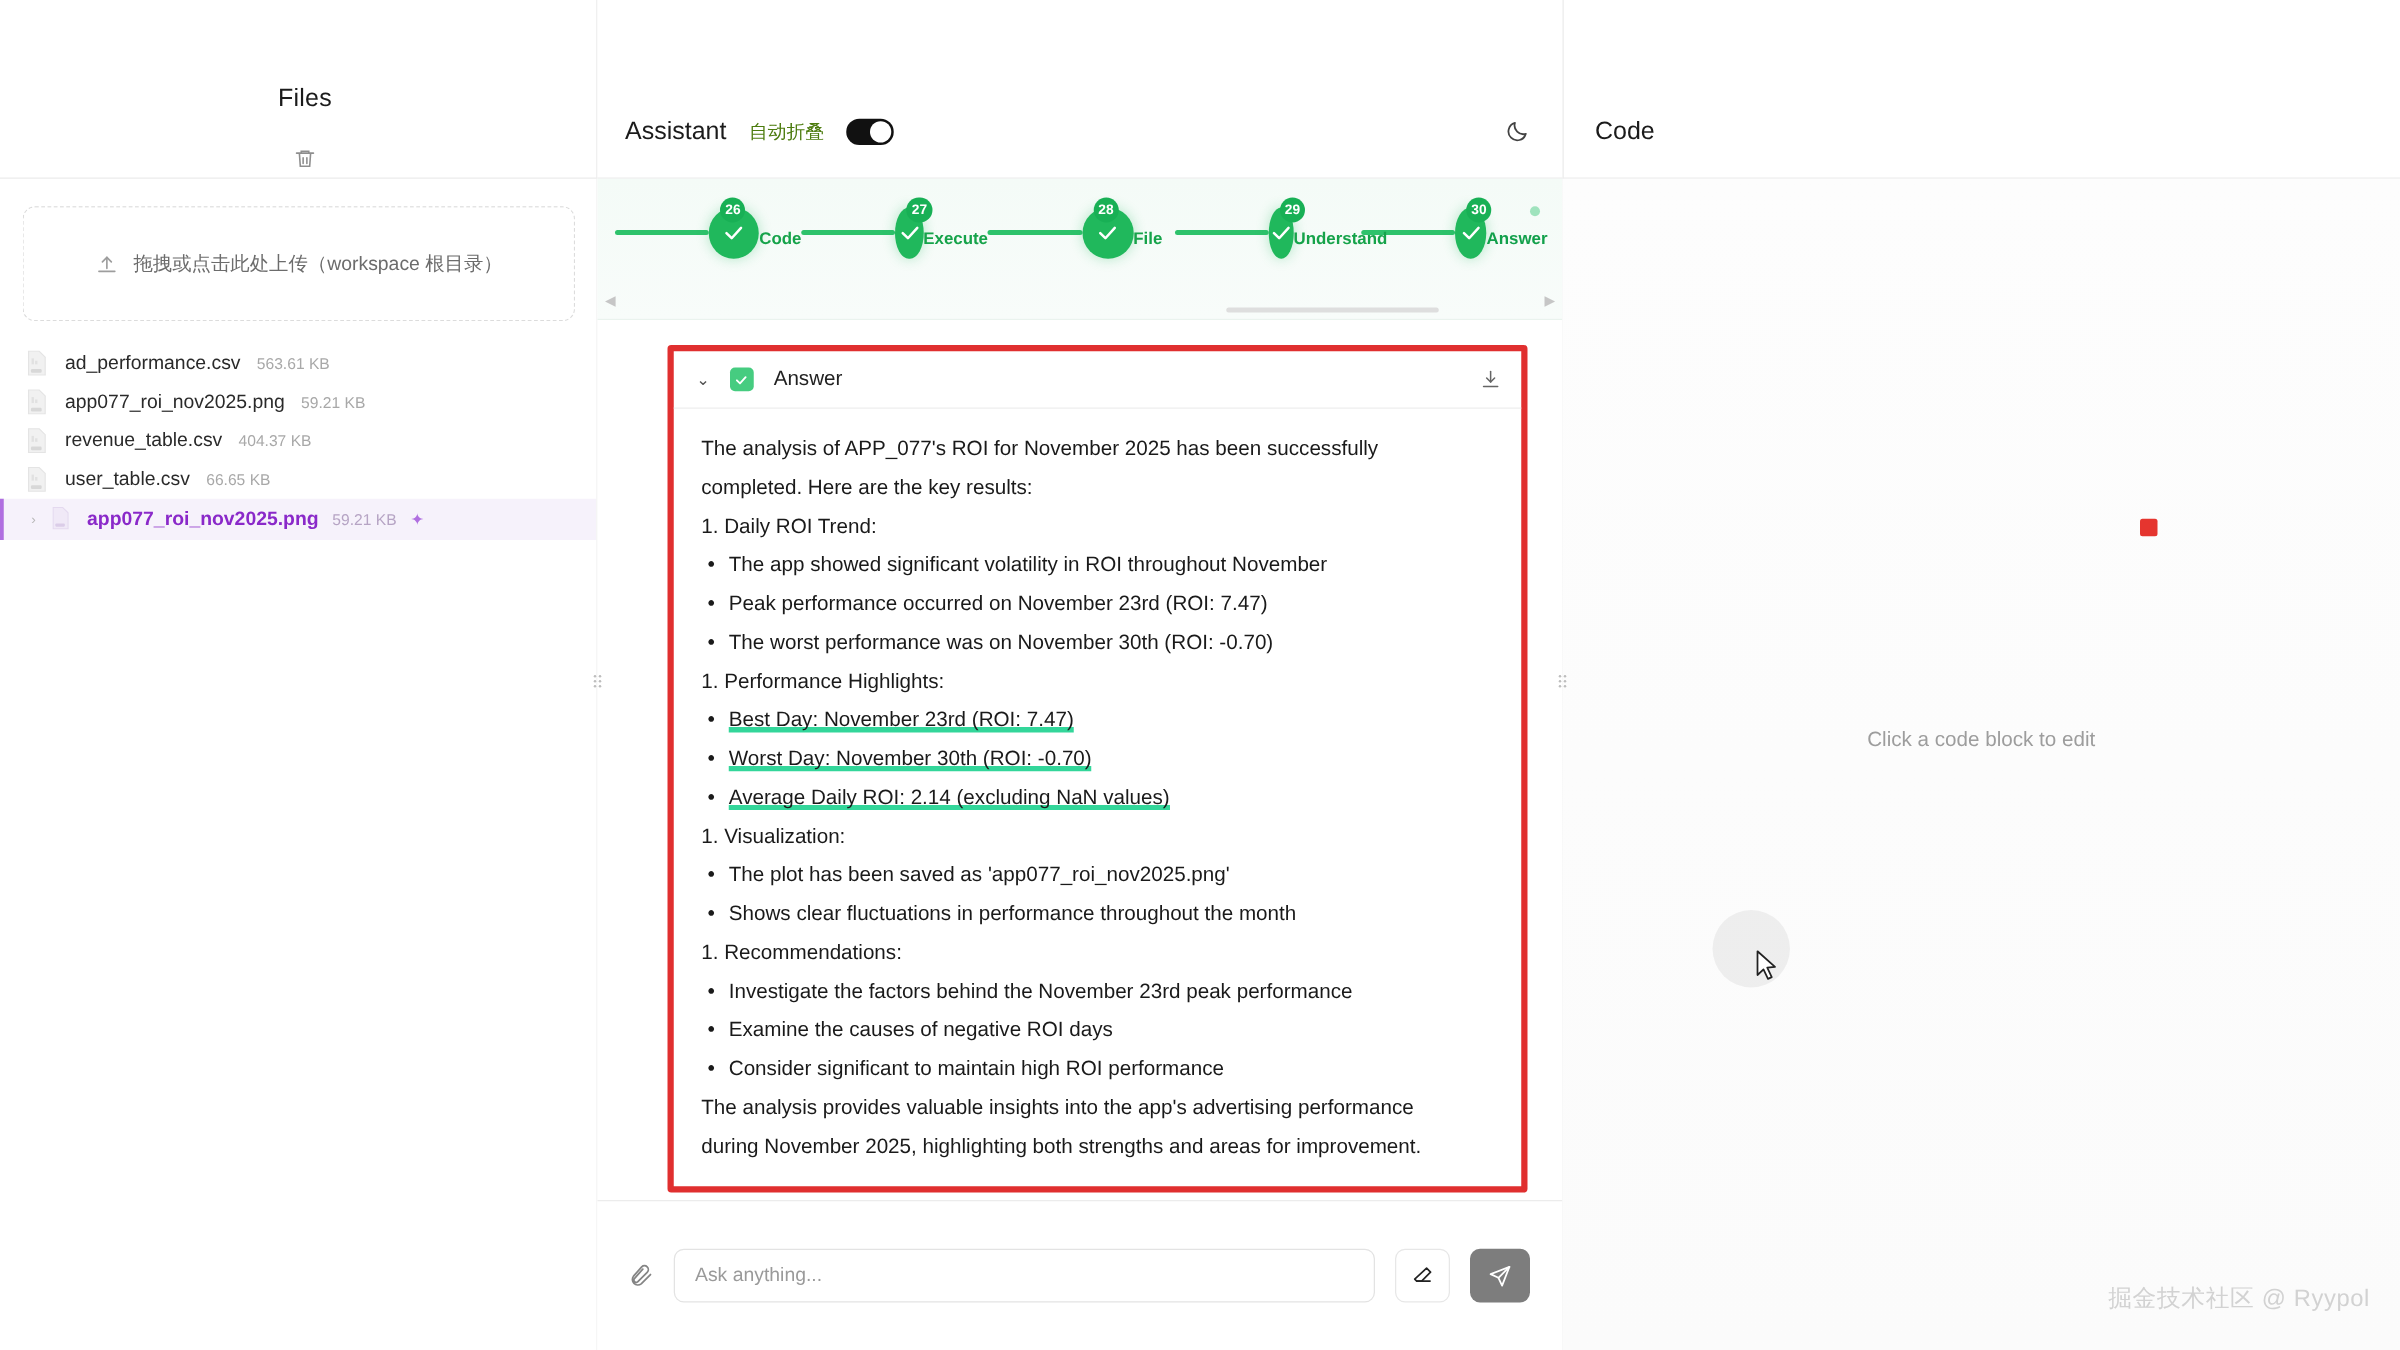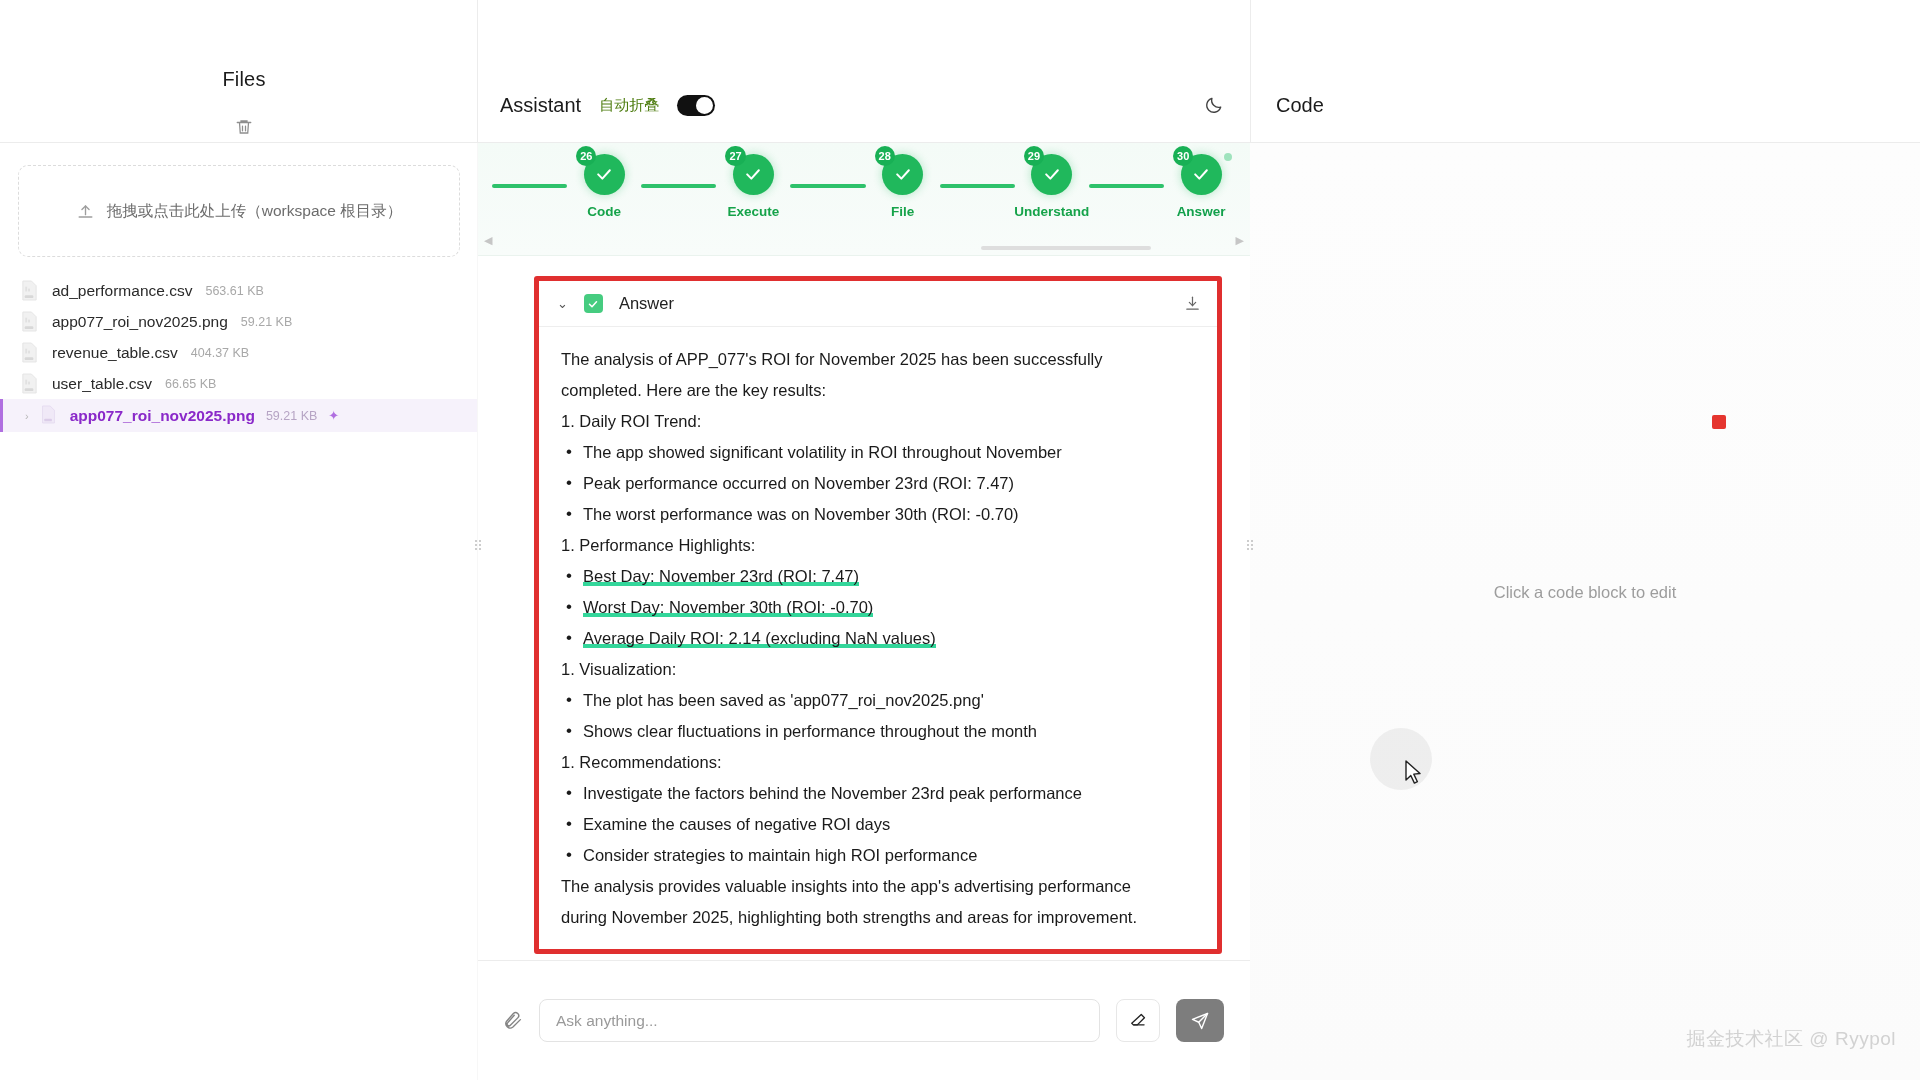--- a/index.html
+++ b/index.html
@@ -112,21 +112,21 @@
     background: linear-gradient(180deg,#f4fbf7 0%, #f8fcfa 100%);
     border-bottom: 1px solid #eaf3ee;
     overflow: hidden;
   }
   .stepper {
     display: flex; align-items: center; height: 86px;
     padding: 0 12px 0 14px;
   }
   .step-line { height: 4px; border-radius: 3px; background: #2ec26b; flex: 1 1 auto; min-width: 40px; }
   .step {
-    position: relative; display: flex; flex-direction: column; align-items: center;
+    position: relative; display: flex; flex-direction: row; align-items: center;
     flex: none; width: 74px;
   }
   .step .circle {
     width: 41px; height: 41px; border-radius: 50%;
     background: #20b85c; display: flex; align-items: center; justify-content: center;
     box-shadow: 0 0 10px rgba(32,184,92,.32);
     cursor: pointer;
   }
   .step .circle svg { display: block; }
   .step .badge {
@@ -455,21 +455,21 @@
           <div class="ln num">1. Performance Highlights:</div>
           <div class="ln bul"><span class="hl">Best Day: November 23rd (ROI: 7.47)</span></div>
           <div class="ln bul"><span class="hl">Worst Day: November 30th (ROI: -0.70)</span></div>
           <div class="ln bul"><span class="hl">Average Daily ROI: 2.14 (excluding NaN values)</span></div>
           <div class="ln num">1. Visualization:</div>
           <div class="ln bul">The plot has been saved as 'app077_roi_nov2025.png'</div>
           <div class="ln bul">Shows clear fluctuations in performance throughout the month</div>
           <div class="ln num">1. Recommendations:</div>
           <div class="ln bul">Investigate the factors behind the November 23rd peak performance</div>
           <div class="ln bul">Examine the causes of negative ROI days</div>
-          <div class="ln bul">Consider strategies to maintain high ROI performance</div>
+          <div class="ln bul">Consider significant to maintain high ROI performance</div>
           <div class="ln para">The analysis provides valuable insights into the app's advertising performance</div>
           <div class="ln para">during November 2025, highlighting both strengths and areas for improvement.</div>
         </div>
       </div>
     </div>
 
     <div class="composer">
       <span class="clip-btn">
         <svg width="21" height="21" viewBox="0 0 24 24" fill="none" stroke="#555" stroke-width="1.6" stroke-linecap="round" stroke-linejoin="round">
           <path d="M21 11l-8.5 8.5a5 5 0 0 1-7-7L13 4a3.5 3.5 0 0 1 5 5l-8.5 8.5a2 2 0 0 1-3-3L14 6"></path>

